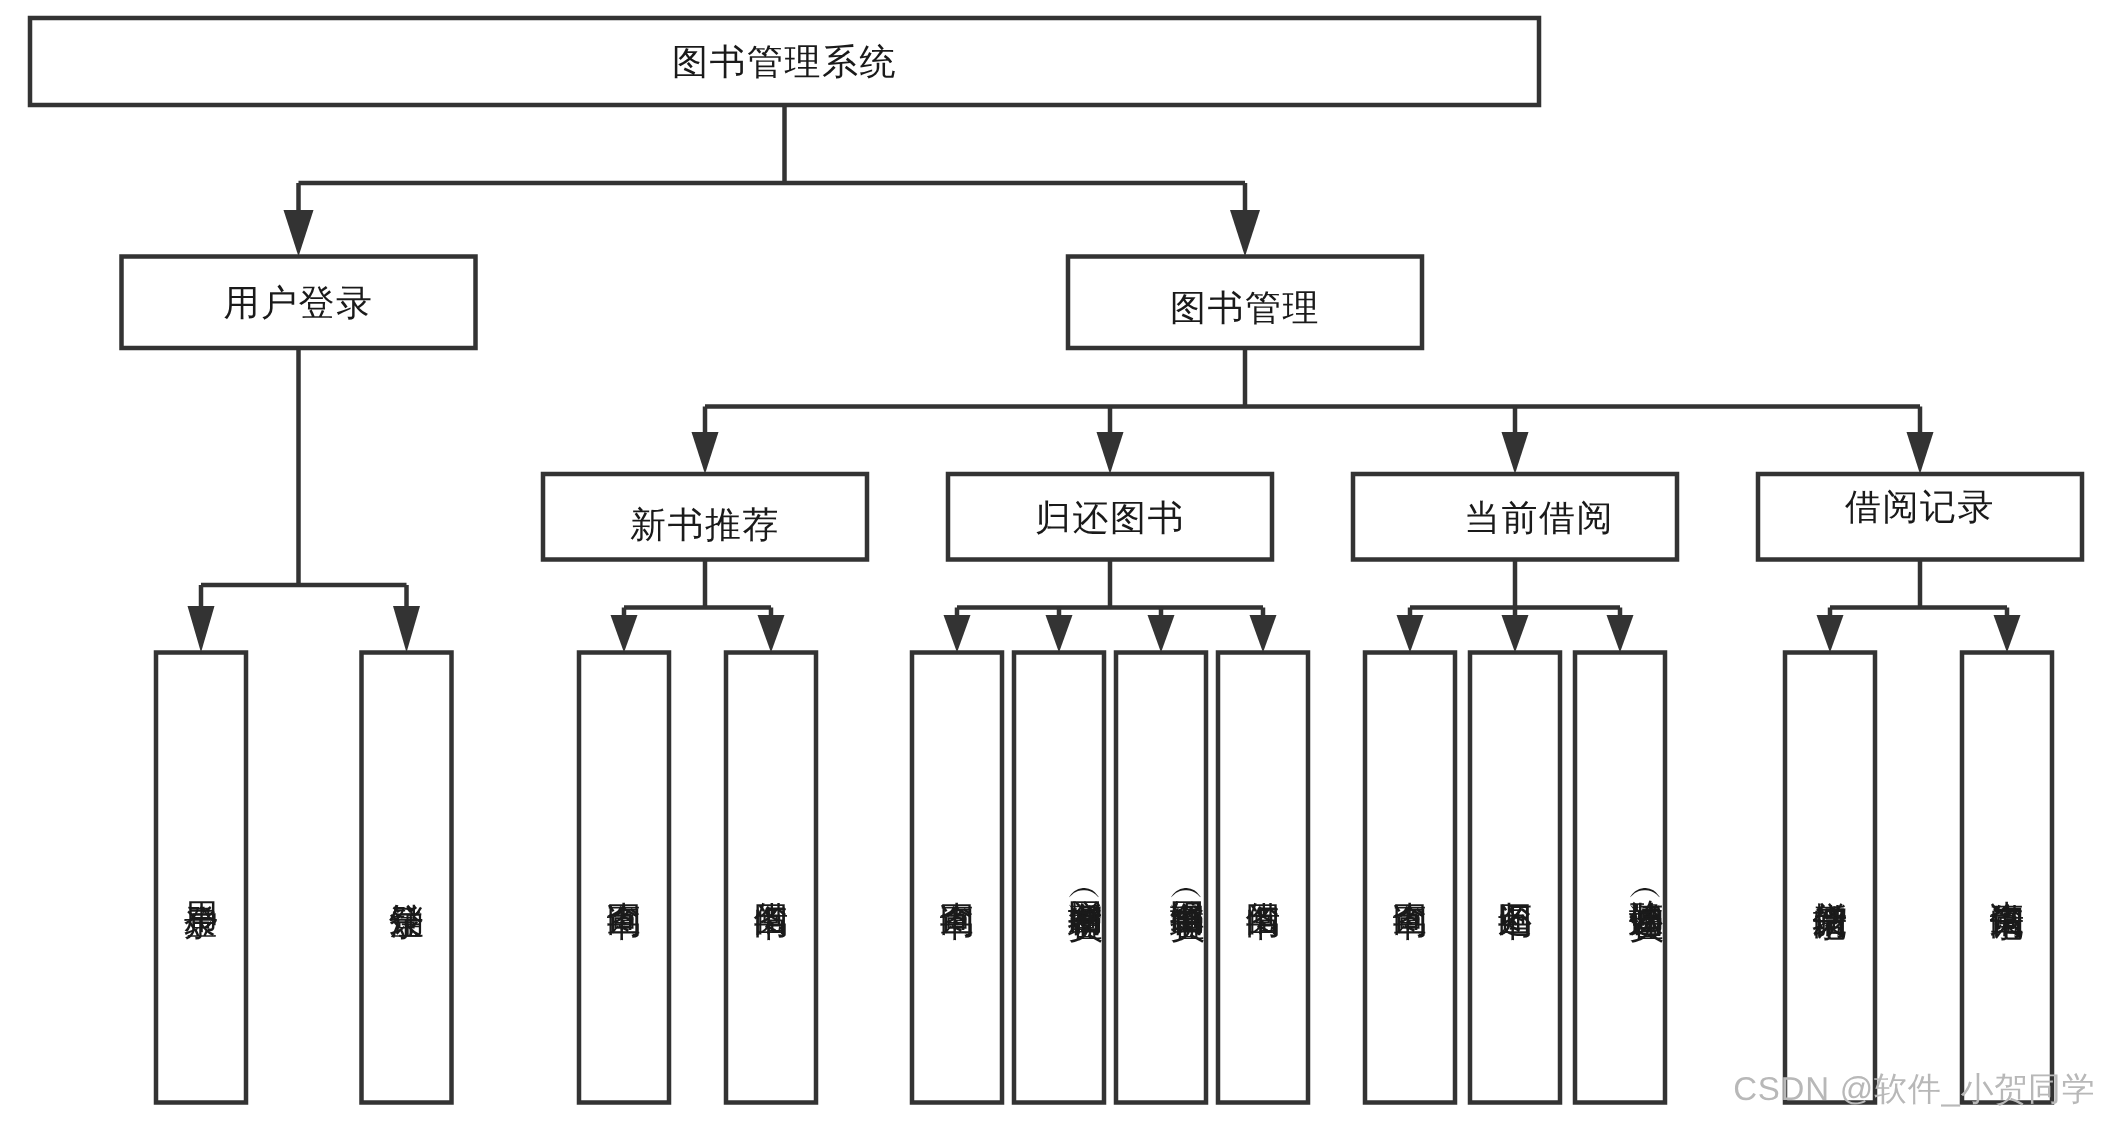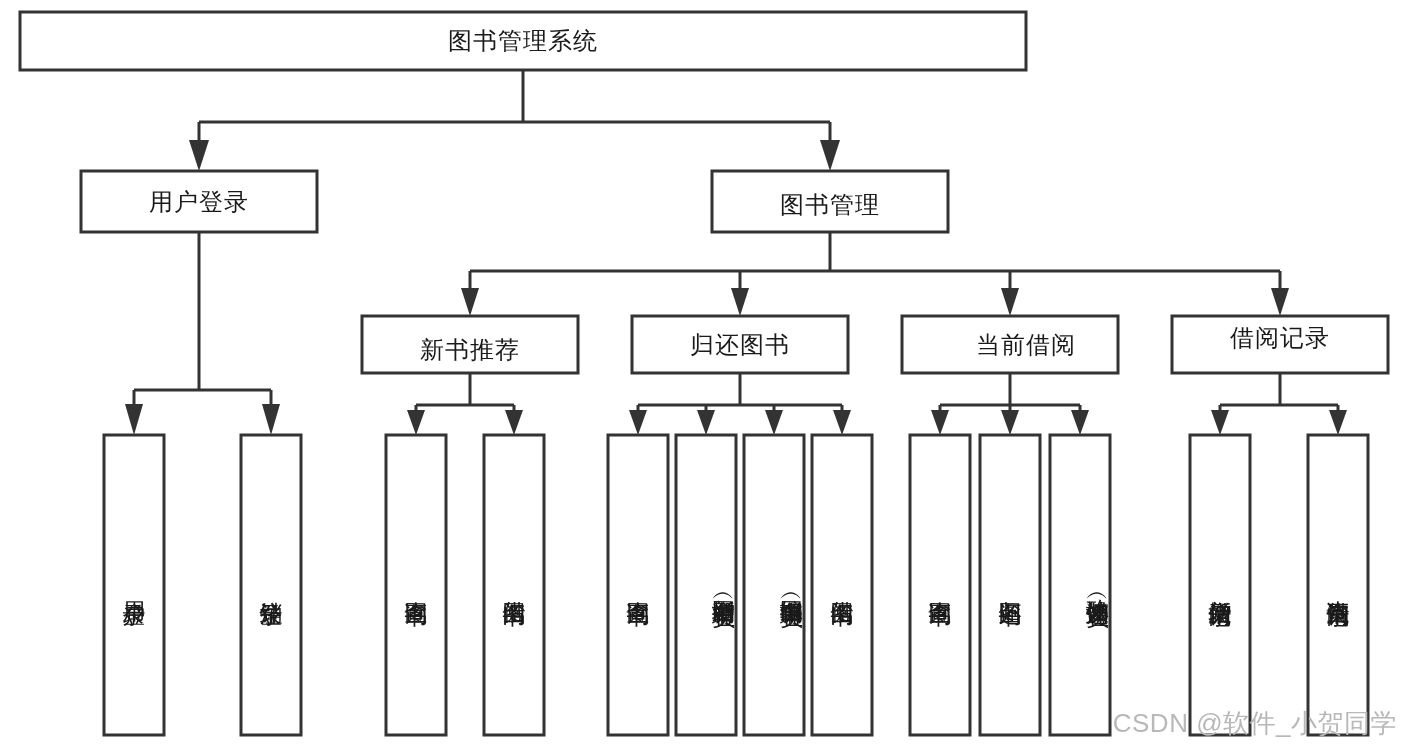--- a/index.html
+++ b/index.html
@@ -68,21 +68,21 @@
     color: #1a1a1a;
     letter-spacing: 1px;
     white-space: nowrap;
     pointer-events: none;
   }
   .watermark {
     position: absolute;
     right: 8px;
     bottom: 6px;
     font-family: "Liberation Sans", "DejaVu Sans", sans-serif;
-    font-size: 26px;
+    font-size: 22px;
     color: #b8b8b8;
     letter-spacing: 0.5px;
     white-space: nowrap;
   }
 </style>
 </head>
 <body>
 
 <div id="diagram-root">
 

